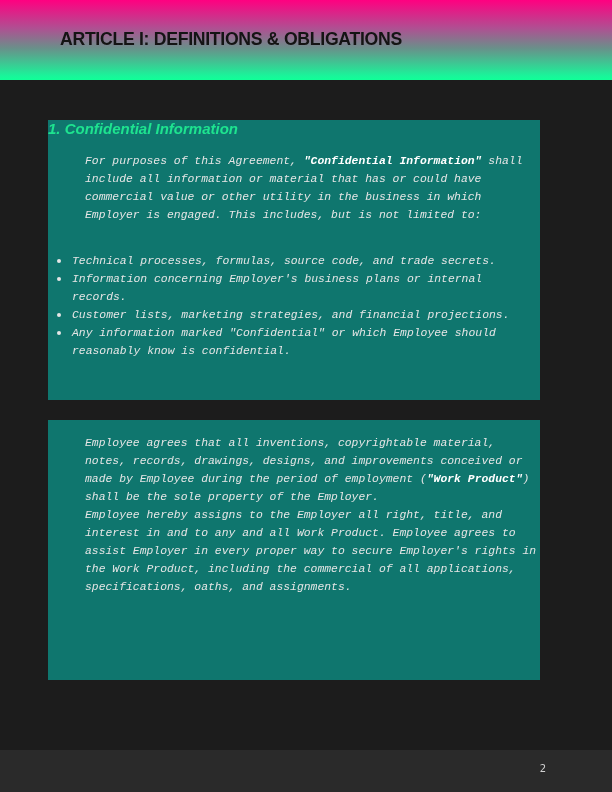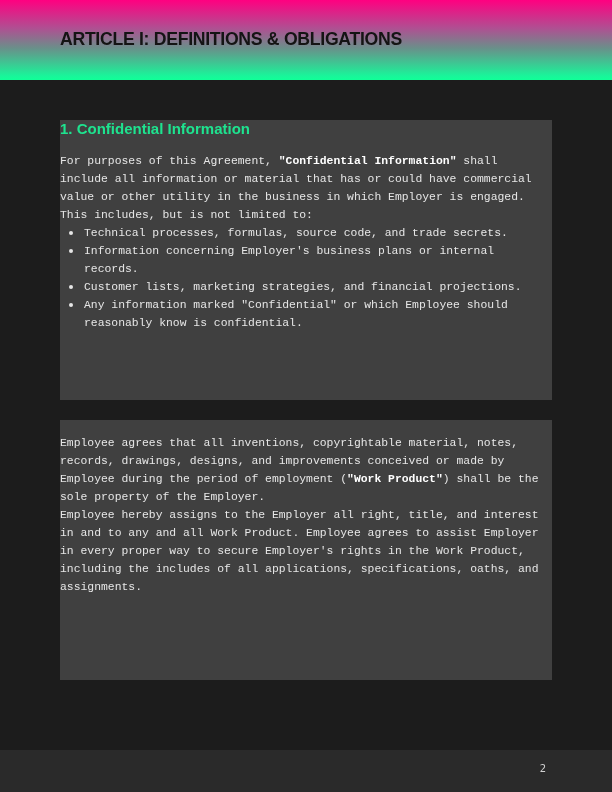--- a/index.html
+++ b/index.html
@@ -30,51 +30,54 @@
       font-weight: bold;
       font-size: 18px;
       letter-spacing: -0.3px;
       color: #141414;
       white-space: nowrap;
       transform: scaleX(0.98);
       transform-origin: left center;
     }
     .section {
       position: absolute;
-      left: 60px;
+      left: 48px;
       width: 492px;
-      background: #404040;
+      background: #0f766e;
+      font-style: italic;
     }
     .section-1 { top: 120px; height: 280px; }
     .section-2 { top: 420px; height: 260px; }
     .section-title {
       font-family: "Liberation Sans", sans-serif;
       font-weight: bold;
       font-size: 15px;
       color: #1ee38f;
       line-height: 18px;
       padding-top: 0px;
       margin-top: 0px;
       white-space: nowrap;
     }
     .section-body {
       margin-top: 14px;
       font-family: "Liberation Mono", monospace;
       font-size: 11.4px;
       line-height: 18px;
       color: #e6e6e6;
       white-space: pre-wrap;
+      margin-left: 37px;
     }
     .section-body b { color: #ffffff; font-weight: bold; }
     .bullet-list {
       list-style: none;
       font-family: "Liberation Mono", monospace;
       font-size: 11.4px;
       line-height: 18px;
       color: #e6e6e6;
+      margin-top: 28px;
     }
     .bullet-list li {
       position: relative;
       padding-left: 24px;
     }
     .bullet-list li .dot {
       position: absolute;
       left: 9px;
       top: 7px;
       width: 4px;
@@ -114,20 +117,20 @@
     <ul class="bullet-list">
       <li><span class="dot"></span><span>Technical processes, formulas, source code, and trade secrets.</span></li>
       <li><span class="dot"></span><span>Information concerning Employer's business plans or internal records.</span></li>
       <li><span class="dot"></span><span>Customer lists, marketing strategies, and financial projections.</span></li>
       <li><span class="dot"></span><span>Any information marked "Confidential" or which Employee should reasonably know is confidential.</span></li>
     </ul>
   </div>
 
   <div class="section section-2">
     <div class="section-body"><span>Employee agrees that all inventions, copyrightable material, notes, records, drawings, designs, and improvements conceived or made by Employee during the period of employment (</span><b>"Work Product"</b><span>) shall be the sole property of the Employer.</span></div>
-    <div class="section-body" style="margin-top:0"><span>Employee hereby assigns to the Employer all right, title, and interest in and to any and all Work Product. Employee agrees to assist Employer in every proper way to secure Employer's rights in the Work Product, including the includes of all applications, specifications, oaths, and assignments.</span></div>
+    <div class="section-body" style="margin-top:0"><span>Employee hereby assigns to the Employer all right, title, and interest in and to any and all Work Product. Employee agrees to assist Employer in every proper way to secure Employer's rights in the Work Product, including the commercial of all applications, specifications, oaths, and assignments.</span></div>
   </div>
 
   <div class="footer">
     <span class="page-number">2</span>
   </div>
 
 </div>
 
 </body></html>

